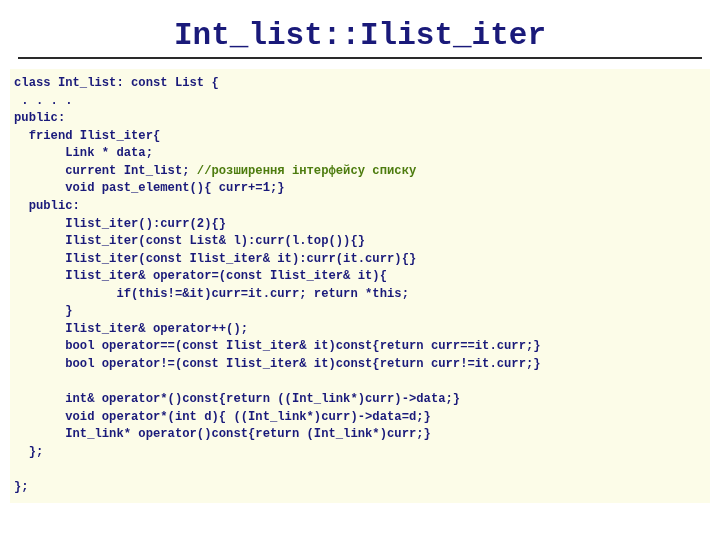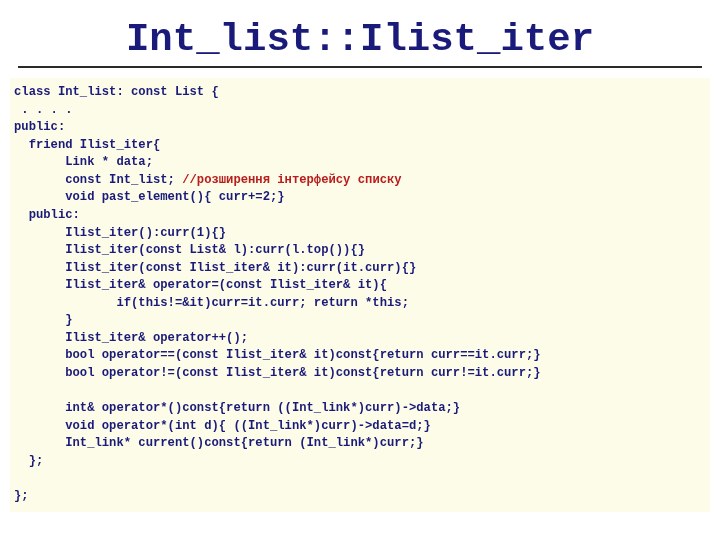--- a/index.html
+++ b/index.html
@@ -7,21 +7,21 @@
     padding: 0;
     width: 720px;
     height: 540px;
     background: #ffffff;
     font-family: "Courier New", monospace;
     overflow: hidden;
   }
   .title {
     font-family: "Courier New", monospace;
     font-weight: bold;
-    font-size: 39px;
+    font-size: 31px;
     color: #1a1a7a;
     text-align: center;
     margin: 18px 0 4px 0;
     letter-spacing: 0px;
   }
   .hr {
     border: none;
     border-top: 2px solid #2a2a2a;
     margin: 4px 18px 10px 18px;
   }
@@ -30,45 +30,45 @@
     margin: 0 10px 0 10px;
     padding: 6px 4px 6px 4px;
     font-size: 12.2px;
     line-height: 1.44;
     font-weight: bold;
     color: #1a1a7a;
     white-space: pre;
     font-family: "Courier New", monospace;
   }
   .comment {
-    color: #b91c1c;
+    color: #4d7c0f;
   }
 </style>
 </head>
 <body>
 
 <div class="title">Int_list::Ilist_iter</div>
 <hr class="hr">
 
 <div class="code-block"><span>class Int_list: const List {</span>
 <span> . . . .</span>
 <span>public:</span>
 <span>  friend Ilist_iter{</span>
 <span>       Link * data;</span>
-<span>       const Int_list;</span><span class="comment"> //розширення інтерфейсу списку</span>
-<span>       void past_element(){ curr+=2;}</span>
+<span>       current Int_list;</span><span class="comment"> //розширення інтерфейсу списку</span>
+<span>       void past_element(){ curr+=1;}</span>
 <span>  public:</span>
-<span>       Ilist_iter():curr(1){}</span>
+<span>       Ilist_iter():curr(2){}</span>
 <span>       Ilist_iter(const List&amp; l):curr(l.top()){}</span>
 <span>       Ilist_iter(const Ilist_iter&amp; it):curr(it.curr){}</span>
 <span>       Ilist_iter&amp; operator=(const Ilist_iter&amp; it){</span>
 <span>              if(this!=&amp;it)curr=it.curr; return *this;</span>
 <span>       }</span>
 <span>       Ilist_iter&amp; operator++();</span>
 <span>       bool operator==(const Ilist_iter&amp; it)const{return curr==it.curr;}</span>
 <span>       bool operator!=(const Ilist_iter&amp; it)const{return curr!=it.curr;}</span>
 <span></span>
 <span>       int&amp; operator*()const{return ((Int_link*)curr)-&gt;data;}</span>
 <span>       void operator*(int d){ ((Int_link*)curr)-&gt;data=d;}</span>
-<span>       Int_link* current()const{return (Int_link*)curr;}</span>
+<span>       Int_link* operator()const{return (Int_link*)curr;}</span>
 <span>  };</span>
 <span></span>
 <span>};</span></div>
 
 </body></html>

